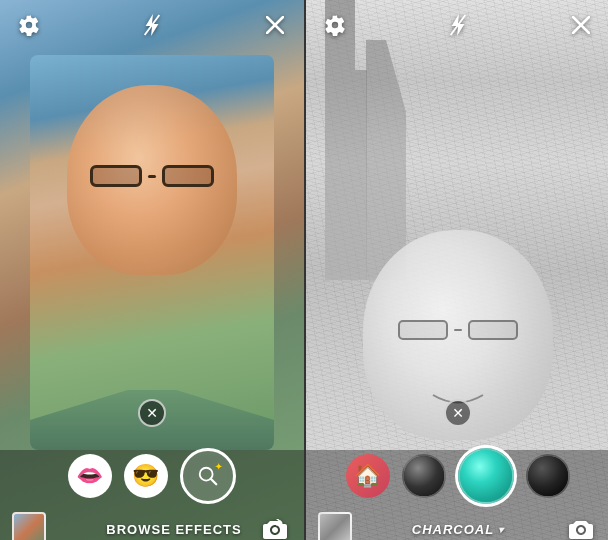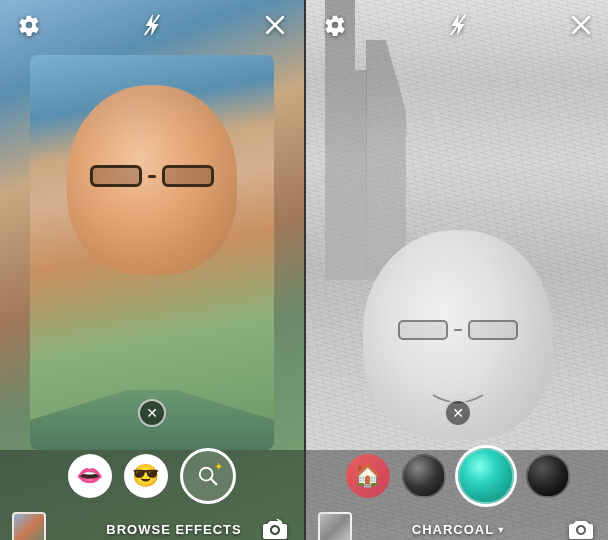--- a/index.html
+++ b/index.html
@@ -193,20 +193,21 @@
       color: white;
       font-size: 13px;
       font-weight: 600;
       letter-spacing: 1px;
       text-transform: uppercase;
       text-shadow: 0 1px 3px rgba(0,0,0,0.6);
       cursor: pointer;
       display: flex;
       align-items: center;
       gap: 4px;
+      font-style: italic;
     }
 
     .chevron-down {
       font-size: 10px;
       opacity: 0.9;
     }
 
     .camera-flip-btn {
       width: 34px; height: 34px;
       display: flex; align-items: center; justify-content: center;

